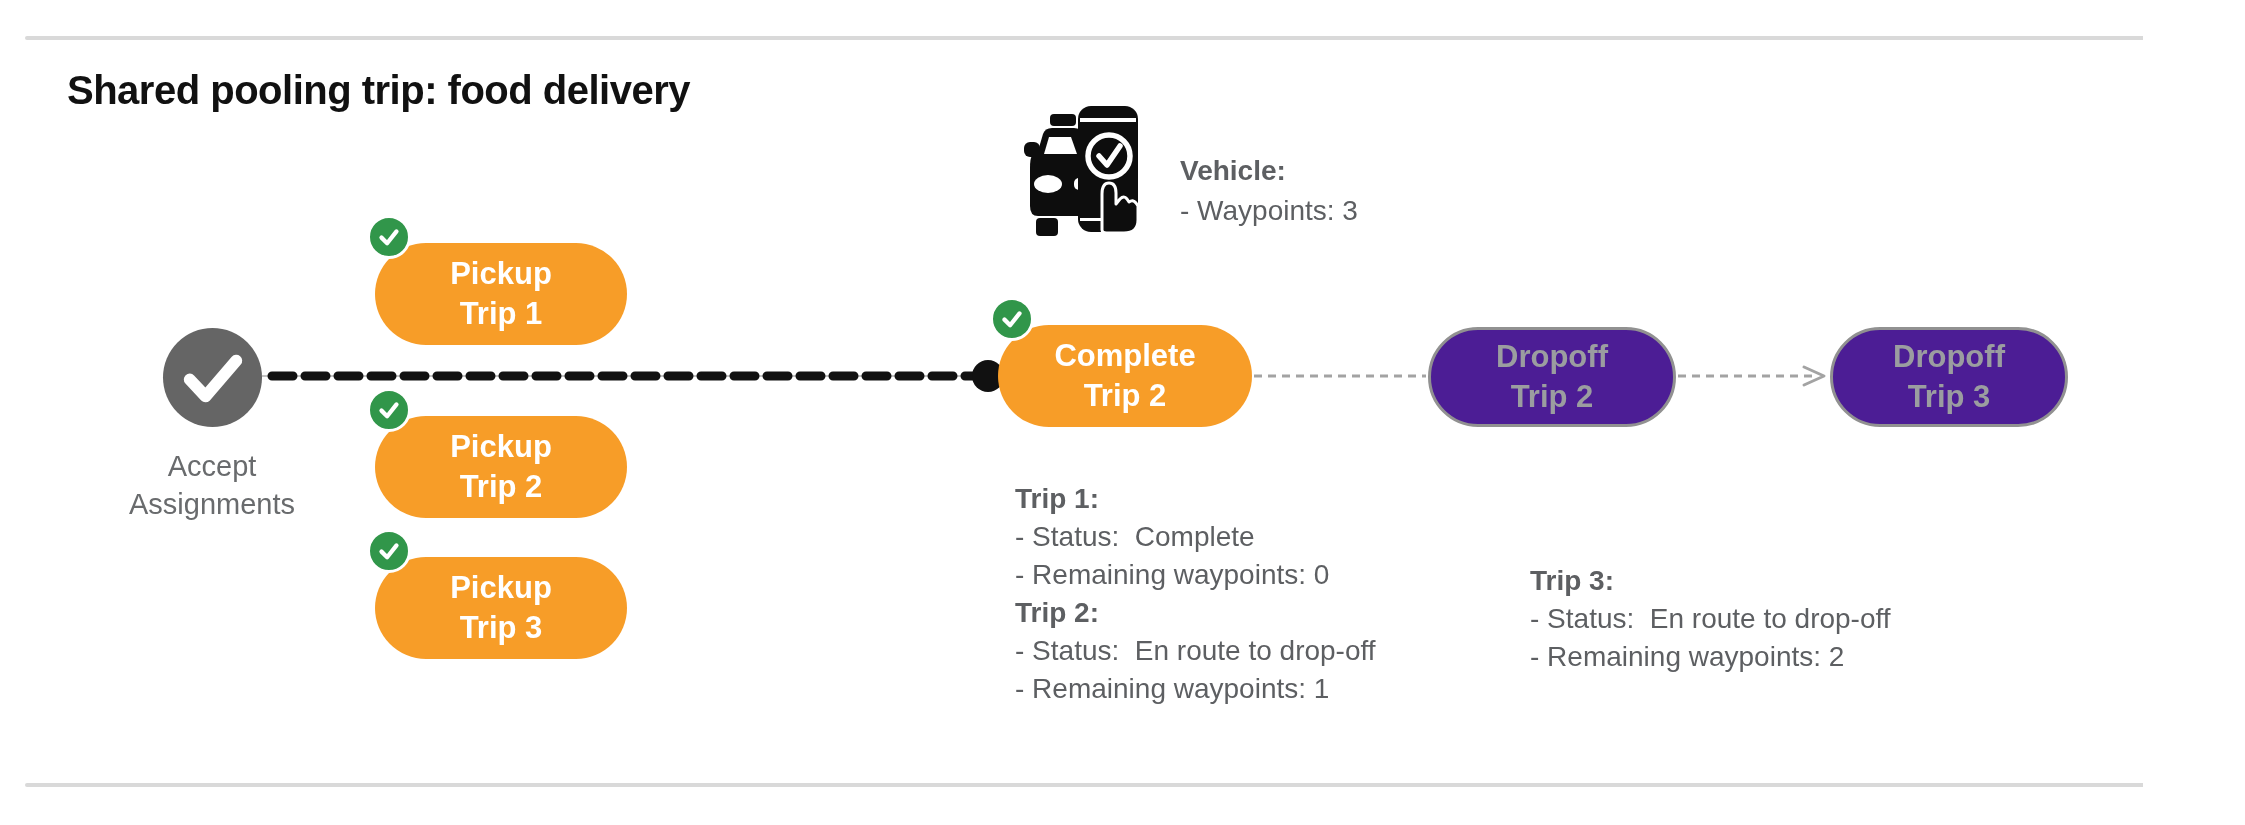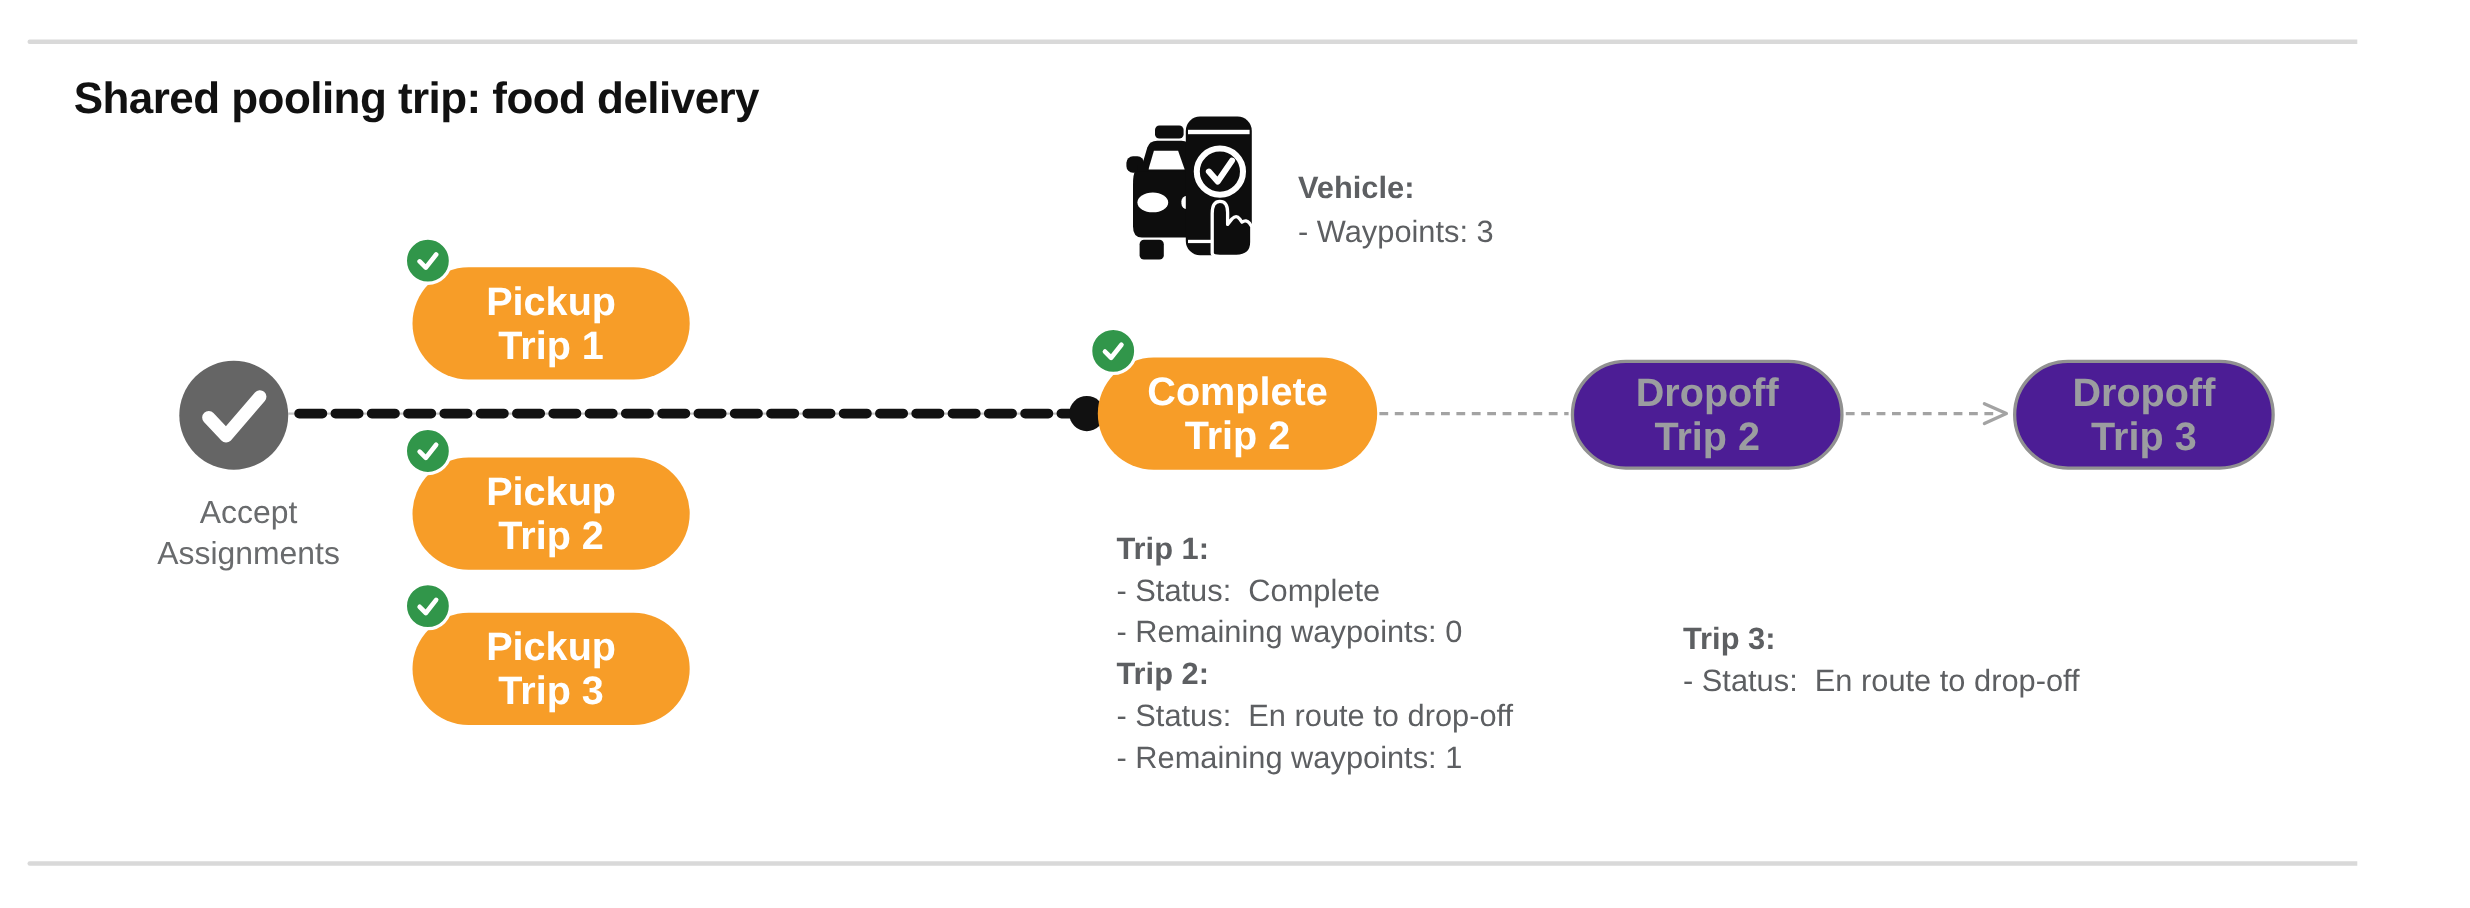--- a/index.html
+++ b/index.html
@@ -24,29 +24,29 @@
 
   
   .connectors{position:absolute;left:0;top:0;width:2245px;height:825px;}
 
   
   .start-circle{
     position:absolute;left:163px;top:328px;width:99px;height:99px;border-radius:50%;
     background:#656565;display:flex;align-items:center;justify-content:center;
   }
   .start-label{
-    position:absolute;left:86px;top:447px;width:280px;text-align:center;
+    position:absolute;left:72px;top:447px;width:280px;text-align:center;
     color:#696b6d;font-size:29px;line-height:38px;
   }
 
   
   .pill{
     position:absolute;width:252px;height:102px;border-radius:51px;
     display:flex;align-items:center;justify-content:center;text-align:center;
-    font-size:36px;font-weight:bold;line-height:40px;box-sizing:border-box;
+    font-size:31px;font-weight:bold;line-height:40px;box-sizing:border-box;
   }
   .pill.orange{background:#f79d28;color:#ffffff;}
   .pill.ghost{background:#4c1d95;border:3px solid #919191;color:#9b9da0;}
   .badge{
     position:absolute;left:-8px;top:-28px;width:44px;height:44px;border-radius:50%;
     background:#31964a;border:3px solid #ffffff;box-sizing:border-box;
     display:flex;align-items:center;justify-content:center;
   }
   .badge svg{width:30px;height:30px;}
 
@@ -183,15 +183,16 @@
     <div class="prewrap">- Status:  Complete</div>
     <div class="prewrap">- Remaining waypoints: 0</div>
     <div class="sec-title">Trip 2:</div>
     <div class="prewrap">- Status:  En route to drop-off</div>
     <div class="prewrap">- Remaining waypoints: 1</div>
   </div>
 
   <div class="details details-right">
     <div class="sec-title">Trip 3:</div>
     <div class="prewrap">- Status:  En route to drop-off</div>
+    <div class="prewrap">- Remaining waypoints: 2</div>
   </div>
 
 </div>
 
 </body></html>

